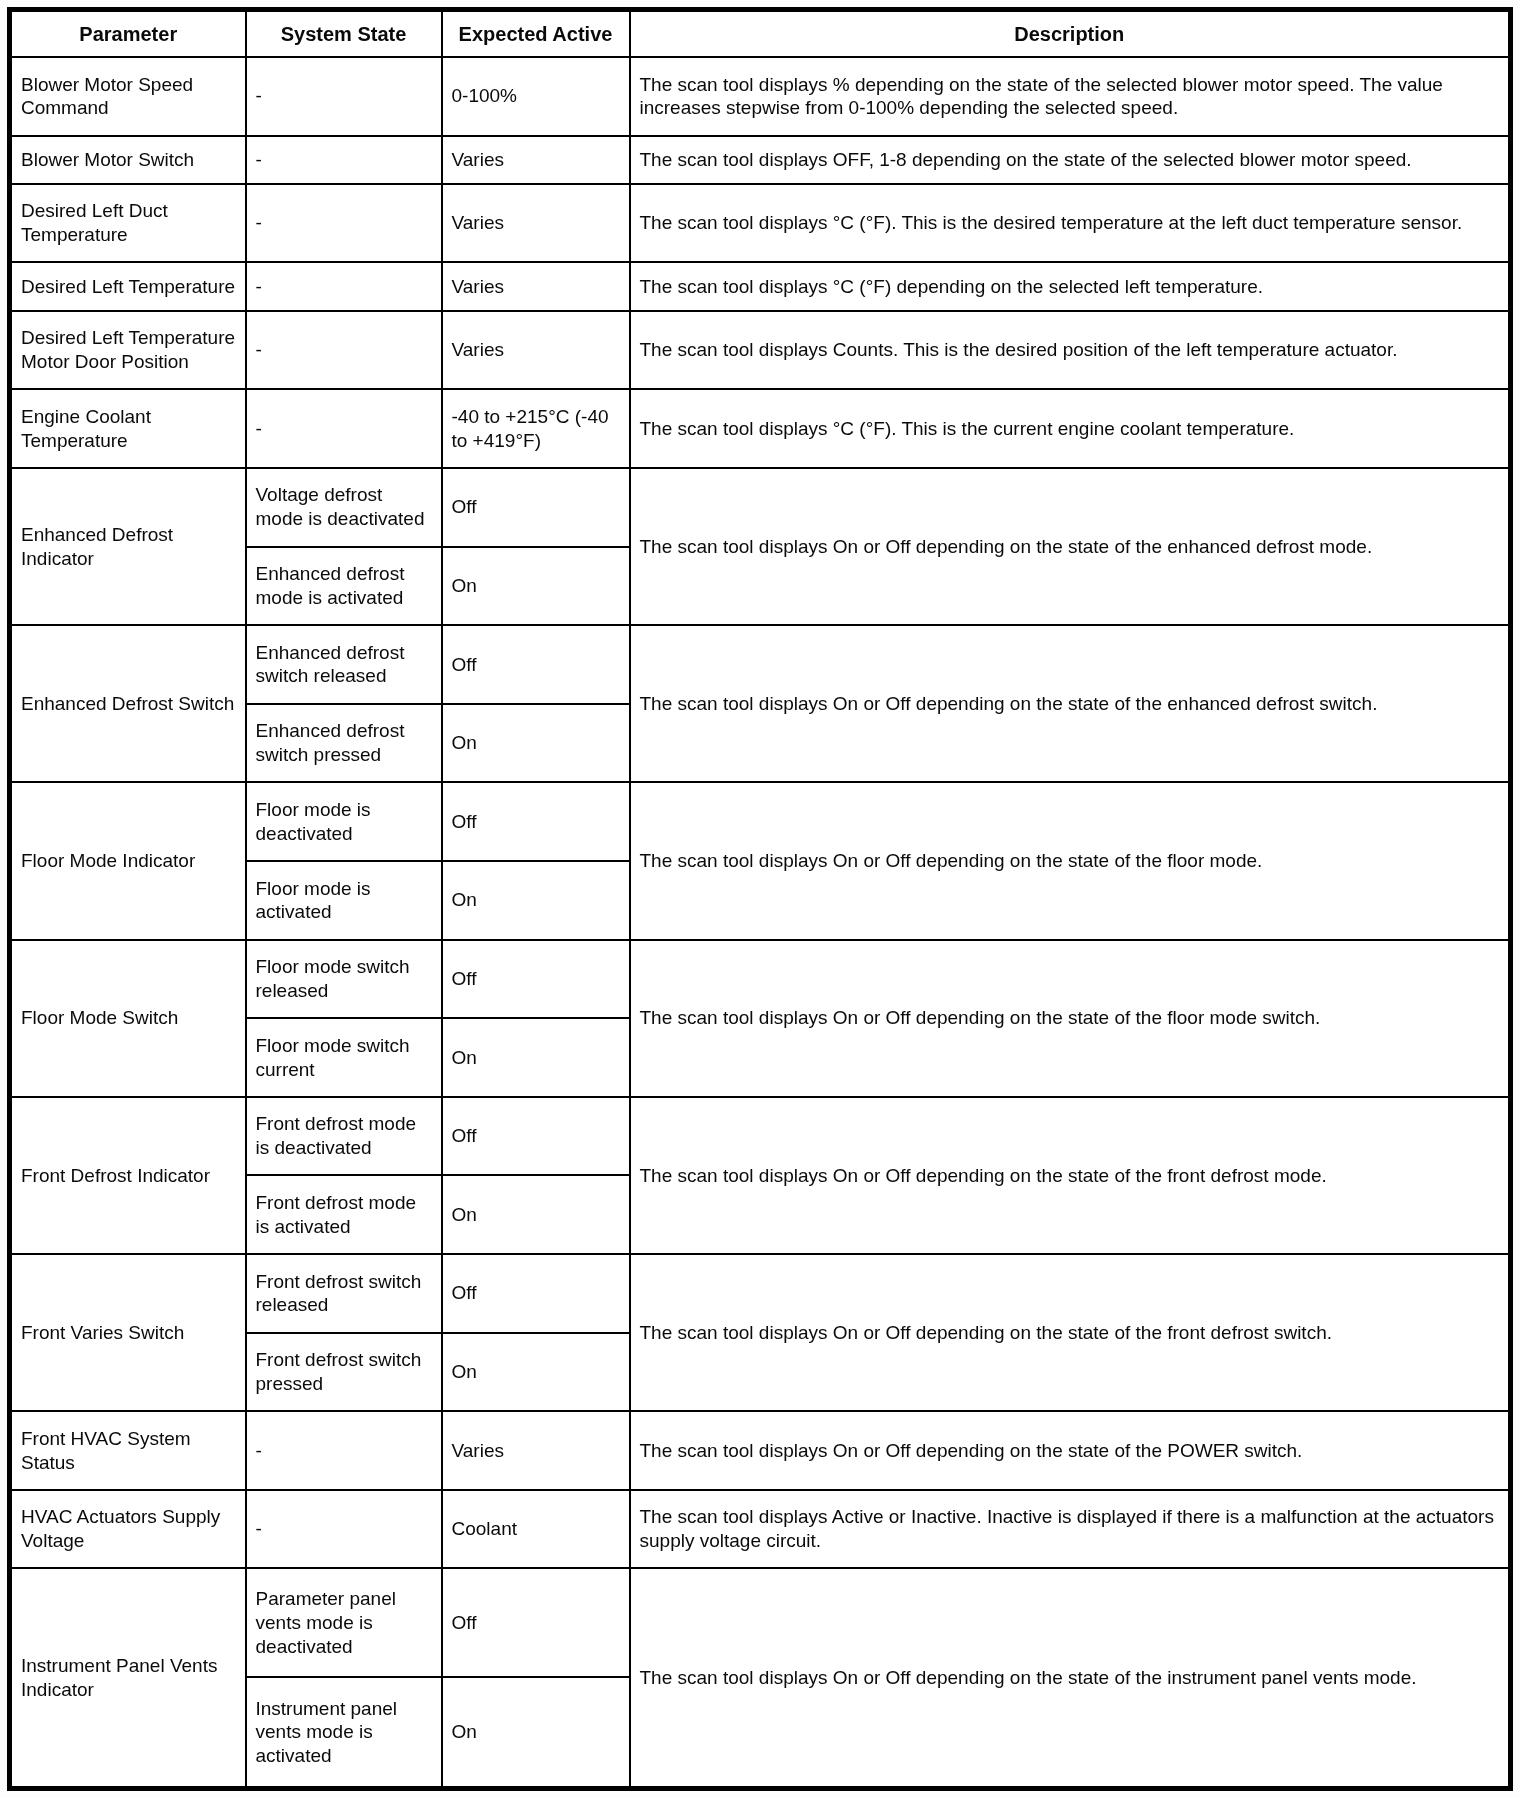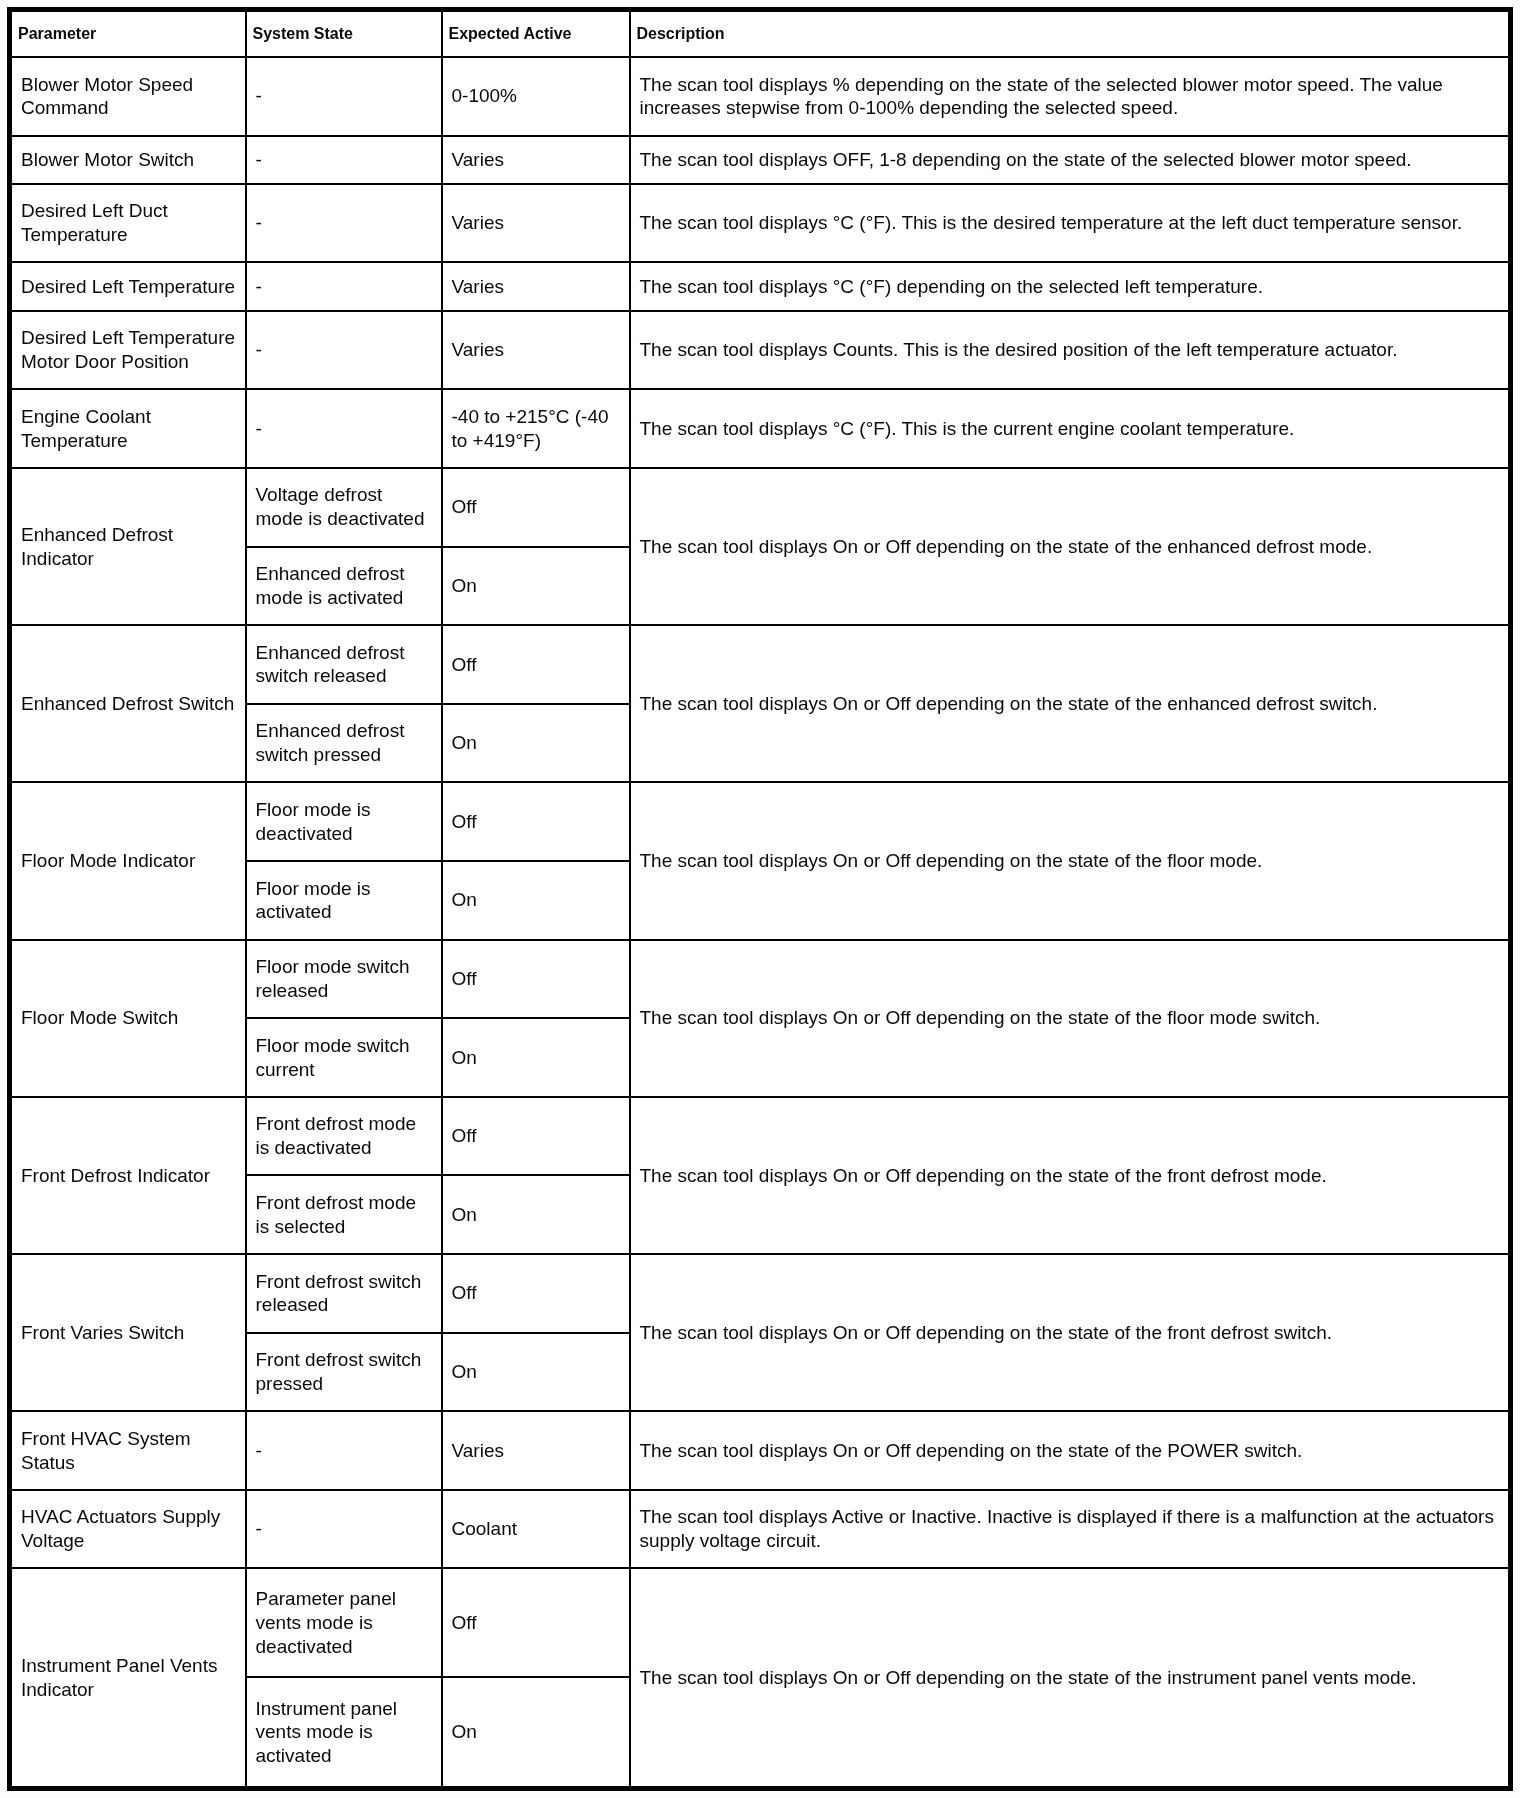--- a/index.html
+++ b/index.html
@@ -28,22 +28,23 @@
     border: 2px solid #000000;
     padding: 6px 9px;
     font-size: 19px;
     line-height: 1.25;
     color: #0a0a0a;
     vertical-align: middle;
     text-align: left;
     word-wrap: break-word;
   }
   table.scan-table th {
+    text-align: center;
     font-weight: bold;
-    font-size: 16px;
+    font-size: 20px;
     padding: 5px 6px;
     height: 34px;
   }
   .col-param  { width: 236px; }
   .col-state  { width: 196px; }
   .col-value  { width: 188px; }
   .col-desc   { width: auto; }
 </style>
 </head>
 <body>
@@ -141,21 +142,21 @@
           <td>Floor mode switch current</td>
           <td>On</td>
         </tr>
         <tr>
           <td rowspan="2">Front Defrost Indicator</td>
           <td>Front defrost mode is deactivated</td>
           <td>Off</td>
           <td rowspan="2">The scan tool displays On or Off depending on the state of the front defrost mode.</td>
         </tr>
         <tr>
-          <td>Front defrost mode is selected</td>
+          <td>Front defrost mode is activated</td>
           <td>On</td>
         </tr>
         <tr>
           <td rowspan="2">Front Varies Switch</td>
           <td>Front defrost switch released</td>
           <td>Off</td>
           <td rowspan="2">The scan tool displays On or Off depending on the state of the front defrost switch.</td>
         </tr>
         <tr>
           <td>Front defrost switch pressed</td>

